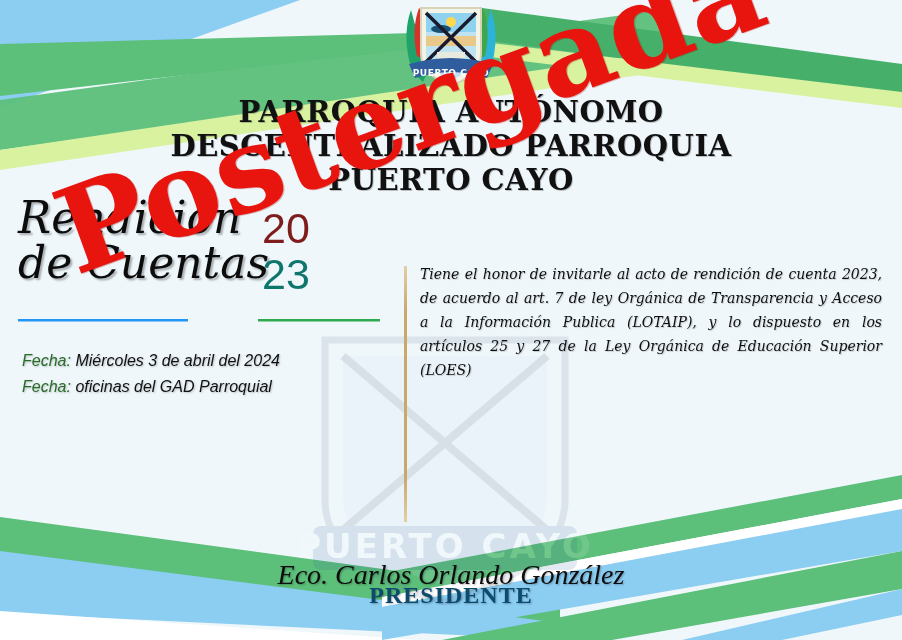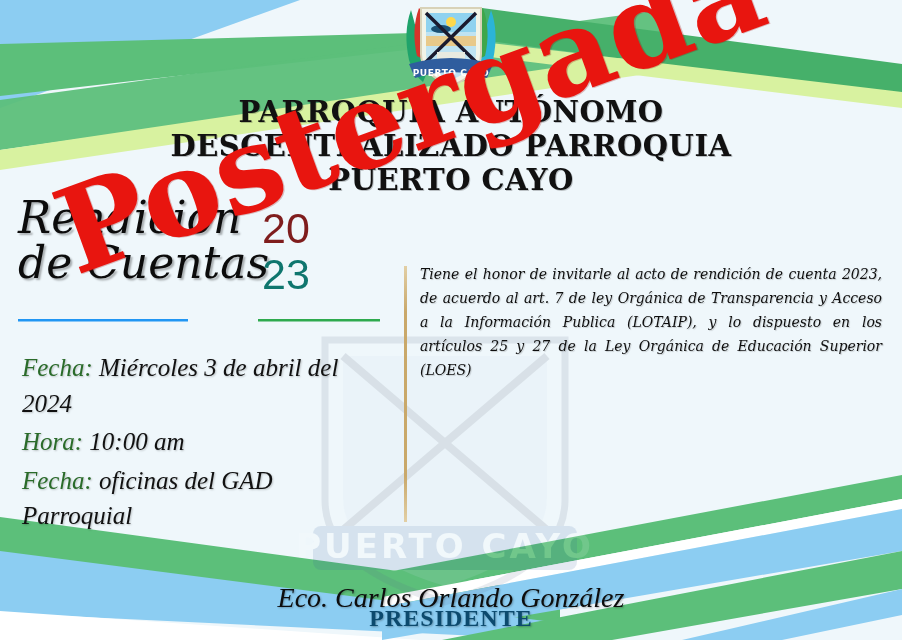--- a/index.html
+++ b/index.html
@@ -124,23 +124,23 @@
     height: 256px;
     background: linear-gradient(to bottom, #e2cfa5 0%, #c9a86a 18%, #c9a86a 82%, #e2cfa5 100%);
   }
 
   
   #details {
     position: absolute;
     left: 22px;
     top: 350px;
     width: 350px;
-    font-family: Liberation Serif, serif;
-    font-style: italic;
-    font-size: 25px;
+    font-family: Liberation Sans, sans-serif;
+    font-style: italic;
+    font-size: 16px;
     line-height: 1.42;
     color: #111111;
     text-shadow: 1px 1px 2px rgba(0,0,0,0.22);
   }
   #details .lbl {
     color: #2a6b2a;
     font-style: italic;
   }
   #details .row { margin-bottom: 3px; }
 
@@ -156,21 +156,21 @@
     line-height: 1.72;
     text-align: justify;
     color: #0e0e0e;
     text-shadow: 1px 1px 1px rgba(0,0,0,0.18);
   }
 
   
   #signature {
     position: absolute;
     left: 0;
-    top: 582px;
+    top: 559px;
     width: 902px;
     text-align: center;
   }
   #sign-name {
     font-family: "Liberation Serif", serif;
     font-style: italic;
     font-size: 28px;
     color: #0d0d0d;
     text-shadow: 1px 1px 2px rgba(0,0,0,0.28);
     display: block;
@@ -284,24 +284,20 @@
   </svg>
 
   <div id="divider"></div>
 
   <div id="details">
     <div class="row">
       <span class="lbl">Fecha:</span>
       <span>Miércoles 3 de abril del 2024</span>
     </div>
     <div class="row">
-      <span class="lbl">Hora:</span>
-      <span>10:00 am</span>
-    </div>
-    <div class="row">
       <span class="lbl">Fecha:</span>
       <span>oficinas del GAD Parroquial</span>
     </div>
   </div>
 
   <div id="body-text">Tiene el honor de invitarle al acto de rendición de cuenta 2023, de acuerdo al art. 7 de ley Orgánica de Transparencia y Acceso a la Información Publica (LOTAIP), y lo dispuesto en los artículos 25 y 27 de la Ley Orgánica de Educación Superior (LOES)</div>
 
   <div id="signature">
     <span id="sign-name">Eco. Carlos Orlando González</span>
     <span id="sign-role">PRESIDENTE</span>

